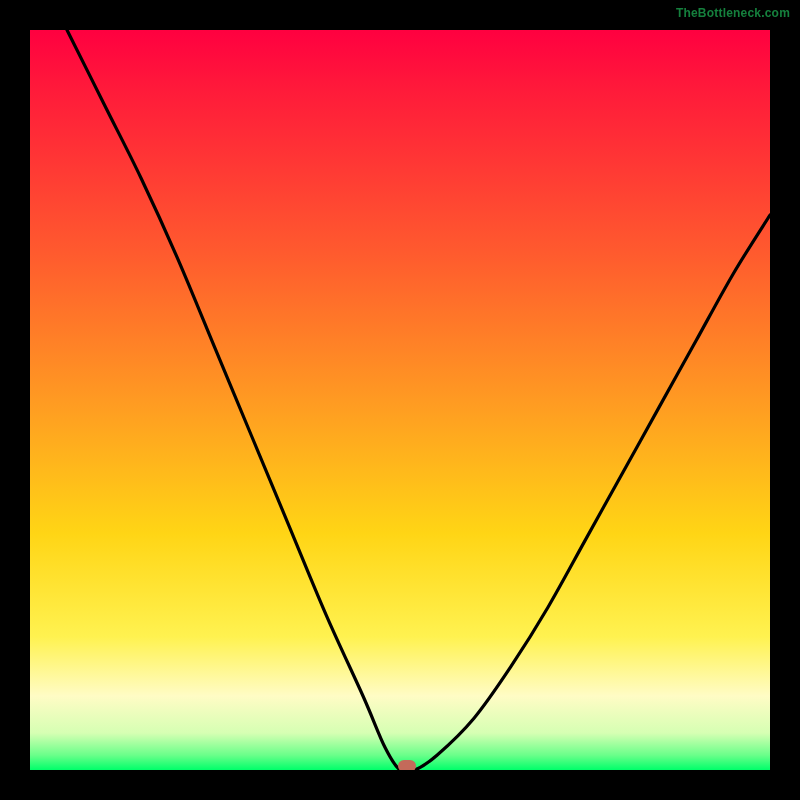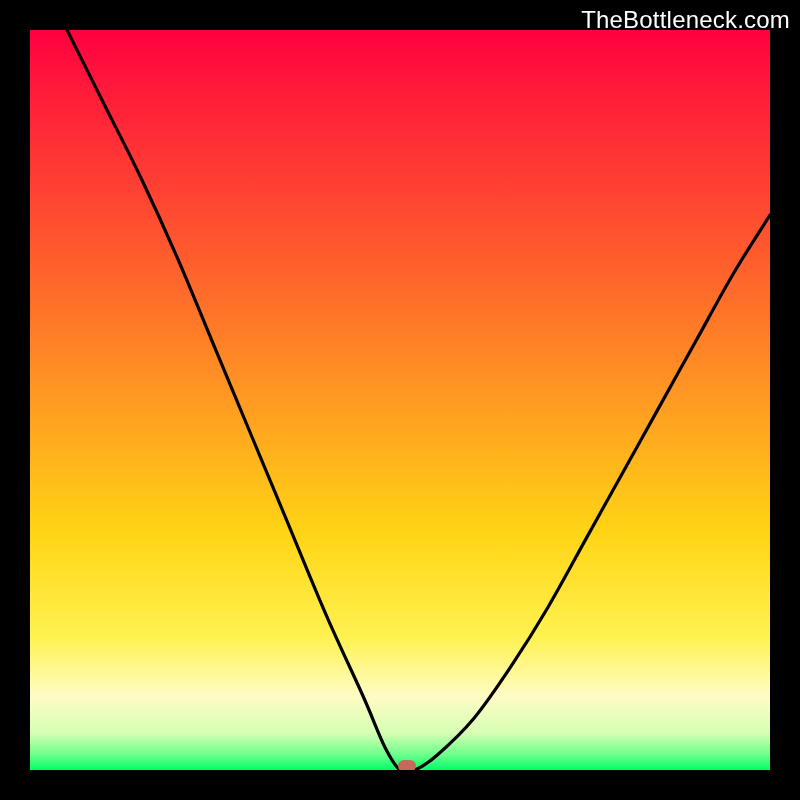--- a/index.html
+++ b/index.html
@@ -60,23 +60,23 @@
     width: 18px;
     height: 12px;
     border-radius: 6px;
     background: #c46a5a;
     transform: translate(-50%, -50%);
   }
   .watermark {
     position: absolute;
     top: 6px;
     right: 10px;
-    color: #ffffff;
-    font-size: 24px;
-    font-weight: 400;
+    color: #15803d;
+    font-size: 12px;
+    font-weight: 700;
     letter-spacing: 0.2px;
     user-select: none;
   }
 </style>
 </head>
 <body>
 
 <div class="frame">
 
   <div class="plot-area">

